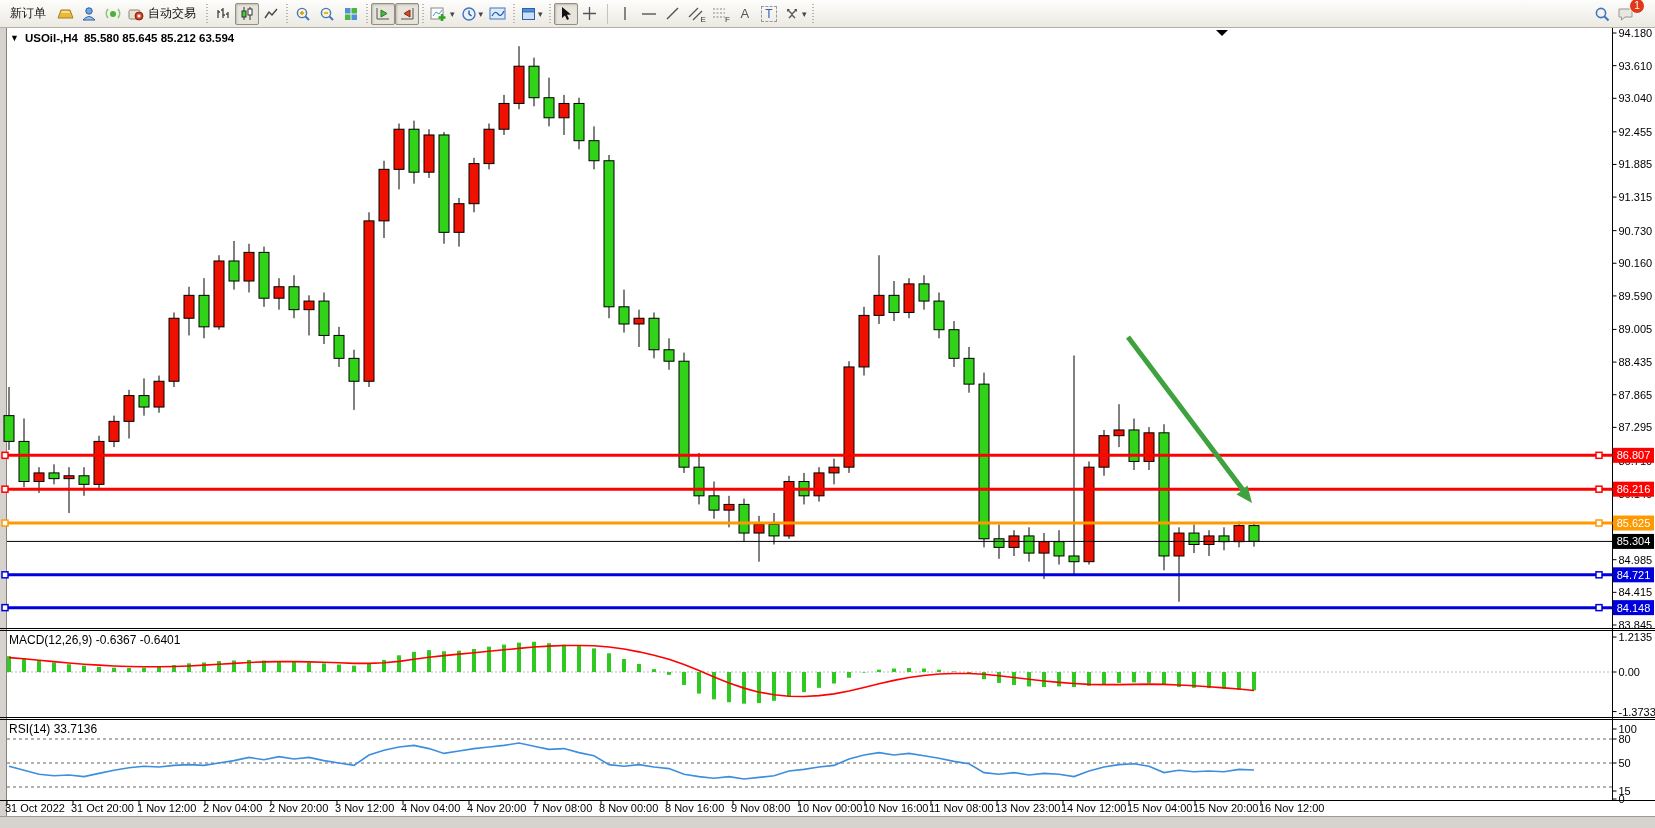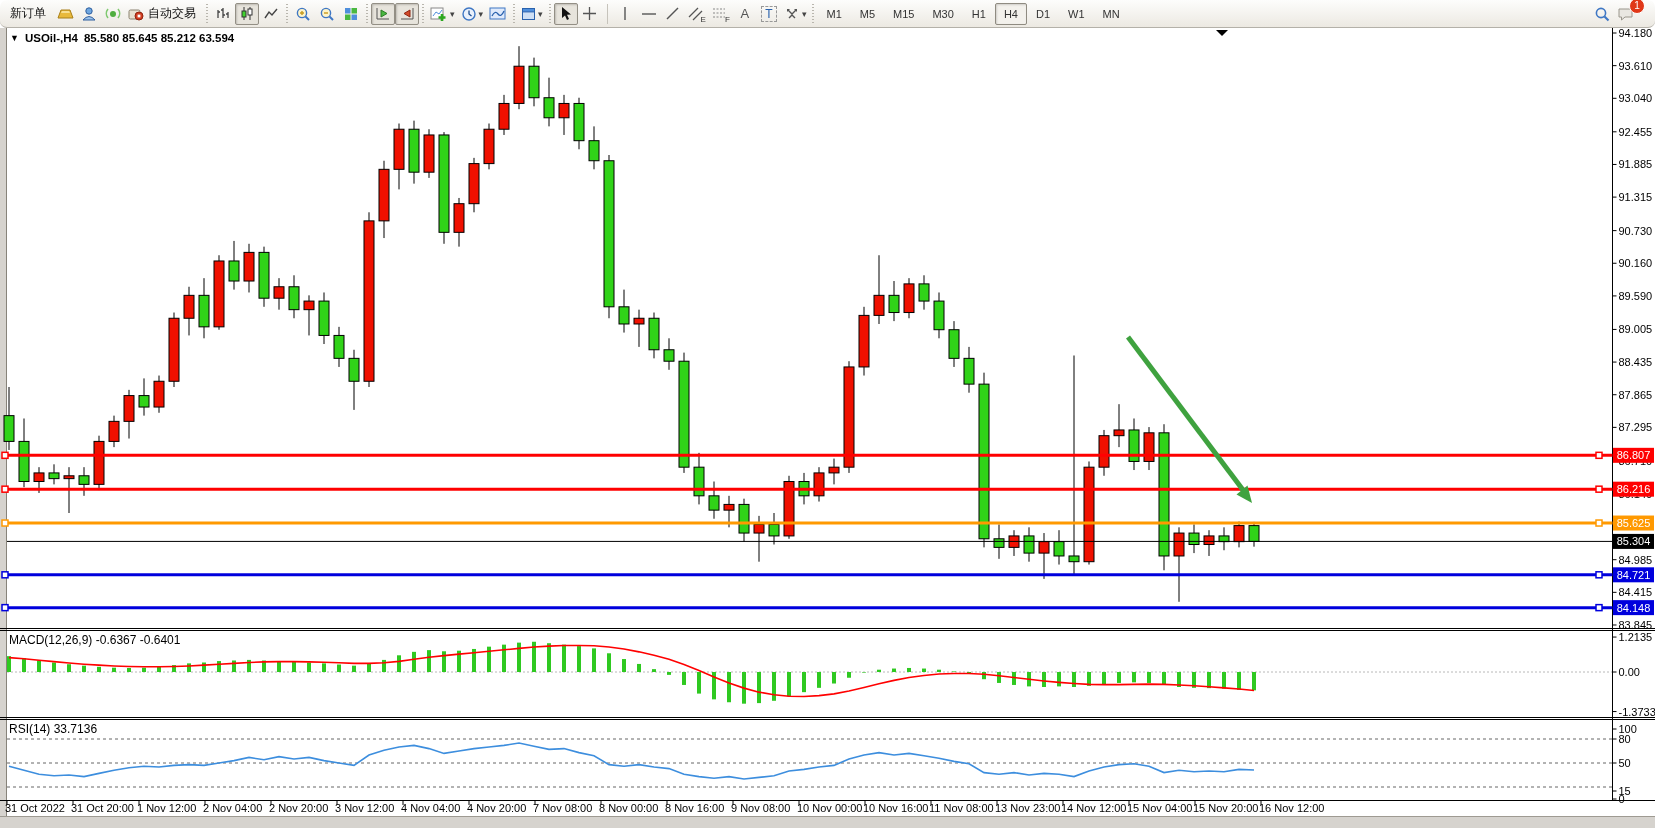--- a/index.html
+++ b/index.html
@@ -1,21 +1,21 @@
 <!DOCTYPE html>
 <html><head>
 <meta charset="utf-8">
 <style>
   html,body{margin:0;padding:0;background:#d6d3ce;}
   #app{position:relative;width:1655px;height:828px;background:#ffffff;overflow:hidden;
        font-family:"Liberation Sans",sans-serif;-webkit-font-smoothing:antialiased;}
   
   #toolbar{position:absolute;top:0;left:0;width:1655px;height:28px;box-sizing:border-box;
     background:linear-gradient(#fdfdfc,#ece9e2);border-bottom:1px solid #b4b1a9;
-    display:flex;align-items:center;padding:0 3px;z-index:30;border-radius:7px;}
+    display:flex;align-items:center;padding:0 3px;z-index:30;}
   .tb{height:22px;min-width:24px;padding:0 2px;display:flex;align-items:center;justify-content:center;
       border:1px solid transparent;border-radius:2px;box-sizing:border-box;color:#222;}
   .tb.pressed{background:#e7e4dc;border-color:#938f85;box-shadow:inset 1px 1px 2px rgba(0,0,0,.18);}
   .tb-label{font-size:12px;color:#111;padding:0 4px;white-space:nowrap;}
   .sep{width:1px;height:20px;background:#c6c3bb;margin:0 5px;flex:0 0 auto;}
   .grip{width:5px;height:20px;margin:0 3px;flex:0 0 auto;
         background:repeating-linear-gradient(to bottom,#b9b6ae 0 1px,transparent 1px 3px);width:2px;}
   .caret{font-size:9px;color:#444;margin-left:2px;}
   .tf{font-size:11px;color:#333;padding:3px 8px;height:22px;box-sizing:border-box;display:flex;align-items:center;
       border:1px solid transparent;border-radius:2px;}
@@ -218,31 +218,20 @@
       <svg width="16" height="15">
           <path d="M4 4 L8 8 M12 4 L8 8 M5 12 l3 -3 l3 3" stroke="#555" stroke-width="1.4" fill="none"></path>
           <polygon points="3,3 6,3 3,6" fill="#555"></polygon>
           <polygon points="13,3 10,3 13,6" fill="#555"></polygon>
         </svg>
       <span class="caret">▾</span>
     </div>
 
     <div class="grip"></div>
 
-    <div id="tf-group" style="display:flex;align-items:center;">
-        <div class="tf">M1</div>
-        <div class="tf">M5</div>
-        <div class="tf">M15</div>
-        <div class="tf">M30</div>
-        <div class="tf">H1</div>
-        <div class="tf pressed">H4</div>
-        <div class="tf">D1</div>
-        <div class="tf">W1</div>
-        <div class="tf">MN</div>
-      </div>
 
     <div class="spacer"></div>
 
     <div class="tb">
       <svg width="17" height="16">
           <circle cx="7" cy="7" r="4.6" fill="none" stroke="#3f77c4" stroke-width="1.6"></circle>
           <line x1="10.5" y1="10.5" x2="14.5" y2="14.5" stroke="#3f77c4" stroke-width="2.2"></line>
         </svg>
     </div>
     <div class="chat-wrap tb">

